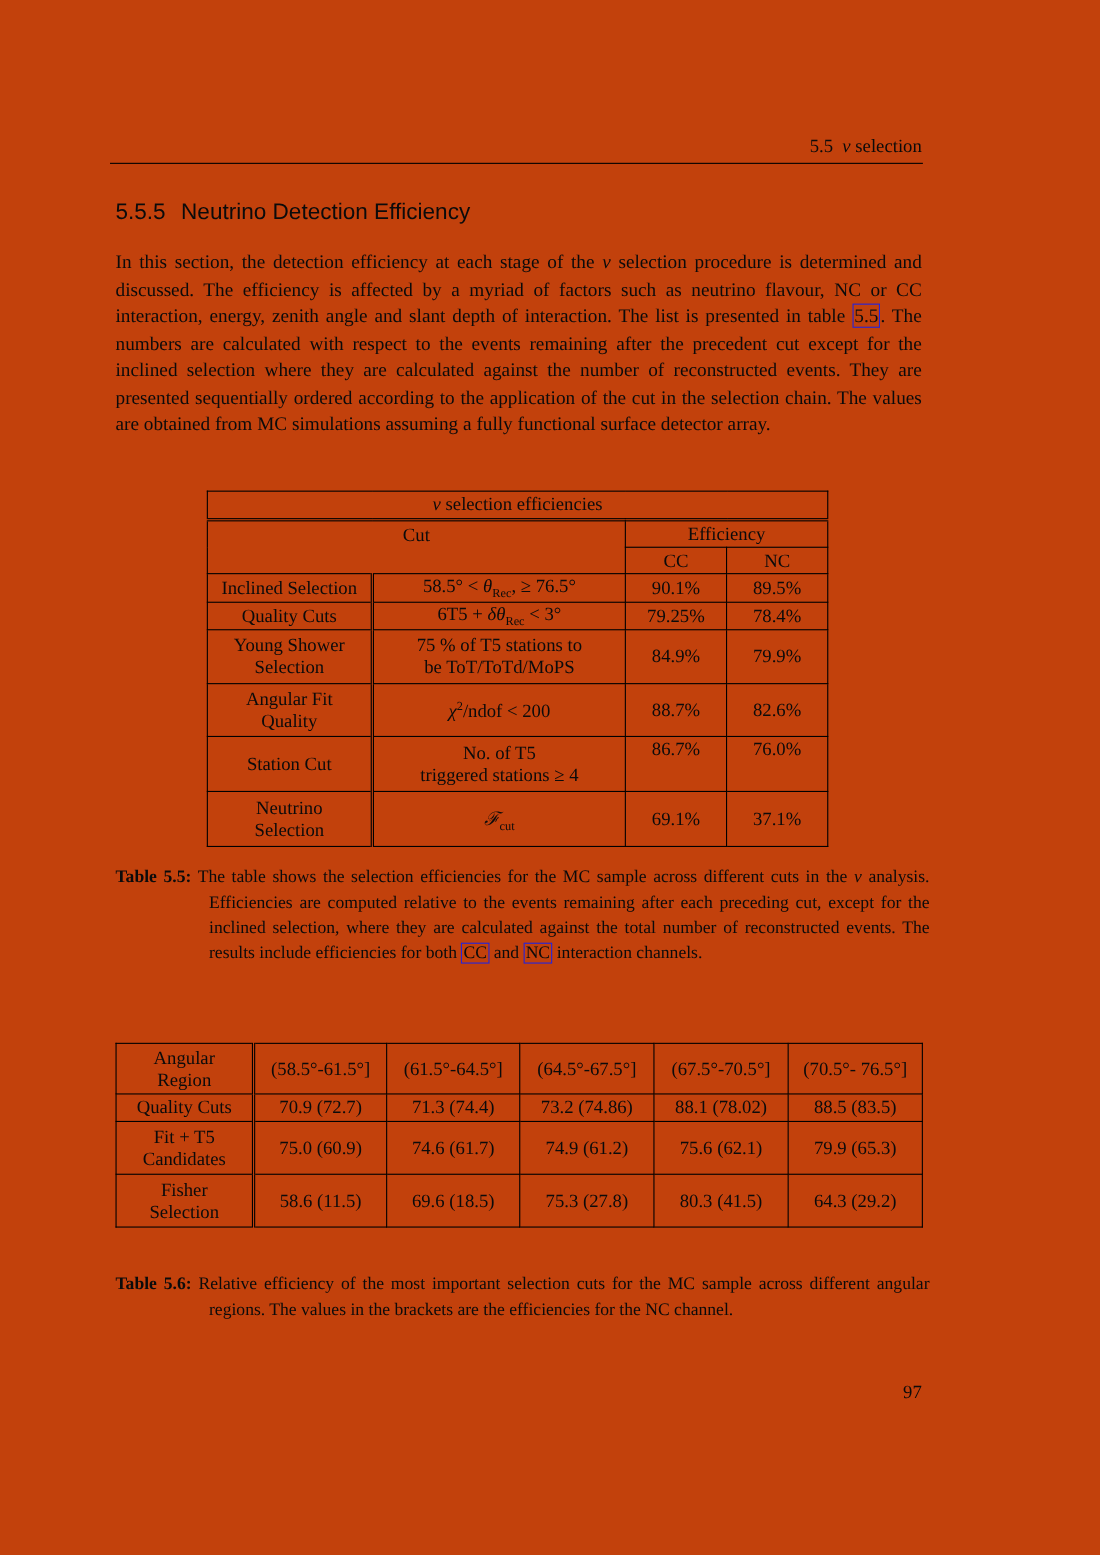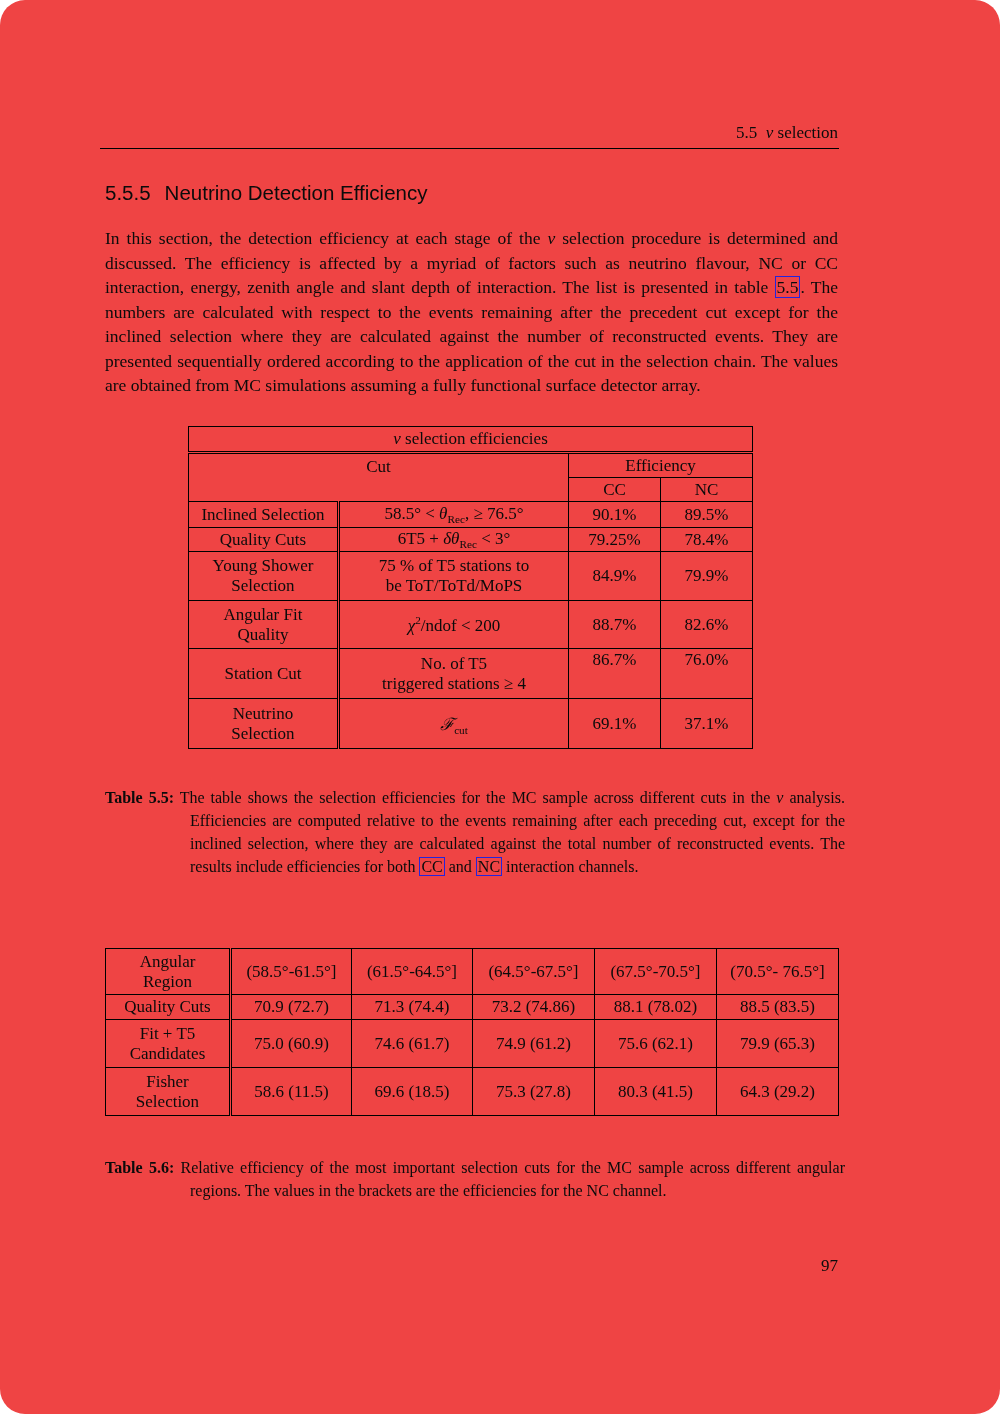--- a/index.html
+++ b/index.html
@@ -1,41 +1,41 @@
 <!DOCTYPE html>
 <html style="--link-color: #2424dd;"><head>
 <meta charset="utf-8">
 <style>
   :root { --link-color:#2424dd; --ink:#0b0b0b; }
   * { box-sizing: border-box; }
   html,body { margin:0; padding:0; background:#ffffff; }
   .page {
-    position:relative; width:1000px; height:1414px; background:#ef4444;
-    color:var(--ink); font-family:"Liberation Serif", serif; overflow:hidden;border-radius:25px;
+    position:relative; width:1000px; height:1414px; background:#c2410c;
+    color:var(--ink); font-family:"Liberation Serif", serif; overflow:hidden;
   }
   .running-head { position:absolute; top:123px; right:162px; font-size:17px; white-space:nowrap; }
   .head-rule { position:absolute; top:148px; left:100px; width:739px; height:0; border-top:1.4px solid #000; }
   .section-heading {
     position:absolute; top:181px; left:105px;
     font-family:"Liberation Sans", sans-serif; font-weight:normal; font-size:20.5px; white-space:nowrap;
   }
   .section-heading .sec-num { margin-right:14px; }
   .body-par {
     position:absolute; top:226px; left:105px; width:733px;
     font-size:17.5px; line-height:24.5px; text-align:justify;
   }
   .seg-i { font-style:italic; }
   .seg-link { border:1.2px solid var(--link-color); padding:0 1px; }
   sub { font-size:66%;text-align:right; }
   sup { font-size:66%; }
 
   table { border-collapse:collapse; table-layout:fixed; }
   td { border:1px solid #000; text-align:center; vertical-align:middle; padding:1px 4px; white-space:pre-line; }
 
-  .t55 { position:absolute; top:426px; left:188px; width:564px; font-size:17px; }
+  .t55 { position:absolute; top:446px; left:188px; width:564px; font-size:17px; }
   .t55 .row-title td { border-bottom:3px double #000; height:26px; }
   .t55 .cut-head { vertical-align:top; line-height:24px; }
   .t55 .hrowA { height:25px; }
   .t55 .hrowB { height:24px; }
   .t55 .col-formula { border-left:3px double #000; }
   .t55 .r1 { height:26px; } .t55 .r2 { height:24px; } .t55 .r3 { height:49px; }
   .t55 .r4 { height:48px; } .t55 .r5 { height:50px; } .t55 .r6 { height:50px;padding-left:38px; }
   .vtop { vertical-align:top; }
 
   .t56 { position:absolute; top:948px; left:105px; width:733px; font-size:17px; }

